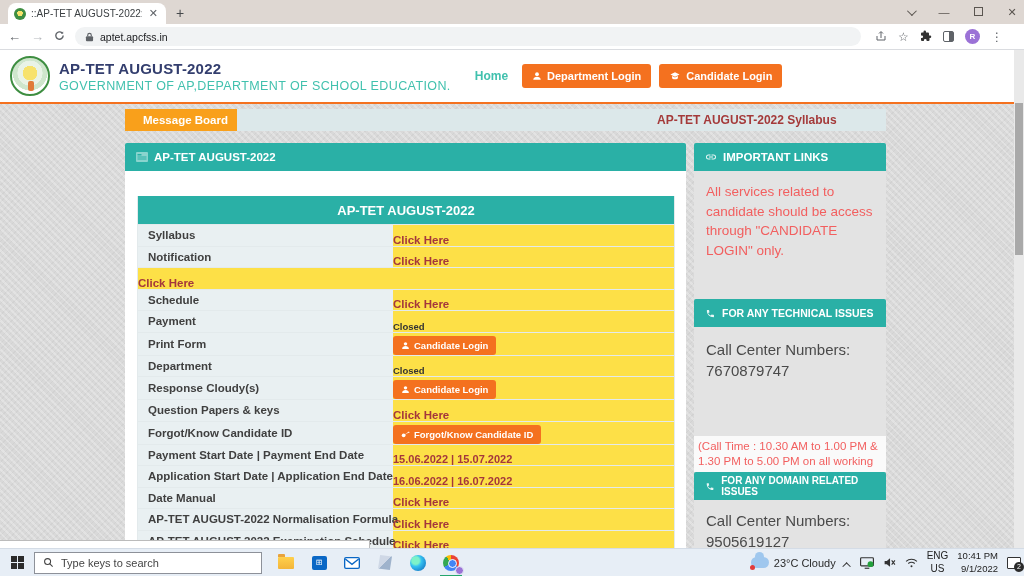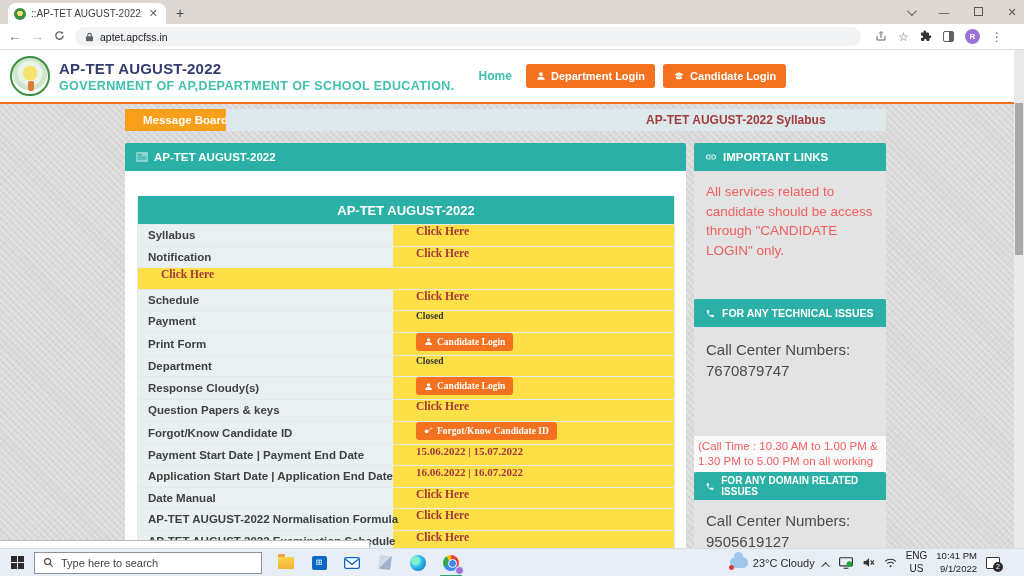--- a/index.html
+++ b/index.html
@@ -35,49 +35,49 @@
   .viewport { position:absolute; top:50px; left:0; width:1024px; height:498px; background:#d9d9d9;
     background-image:repeating-linear-gradient(45deg, rgba(255,255,255,.25) 0 2px, transparent 2px 5px),
                      repeating-linear-gradient(-45deg, rgba(170,170,170,.15) 0 1px, transparent 1px 4px); }
 
   
   .site-header { position:absolute; top:0; left:0; width:1016px; height:54px; background:#fff; border-bottom:2px solid #f4711f; display:flex; align-items:center; padding:0 10px; }
   .emblem { width:40px; height:40px; border-radius:50%; border:2px solid #3e8e41; background:radial-gradient(circle at 50% 42%, #f7e26b 0 26%, #e9f3e6 27% 45%, #cfe6cc 46% 62%, #fff 63% 100%); position:relative; flex:0 0 auto; }
   .emblem::after { content:""; position:absolute; left:16px; bottom:3px; width:6px; height:10px; background:#e07b39; border-radius:2px; }
   .site-titles { margin-left:9px; }
   .site-title { font-size:15px; font-weight:bold; color:#333e6e; letter-spacing:.2px; }
-  .site-sub { font-size:12.5px; font-weight:bold; color:#41c1ae; letter-spacing:.4px; margin-top:2px; }
+  .site-sub { font-size:12.5px; font-weight:normal; color:#41c1ae; letter-spacing:.4px; margin-top:2px; }
   .site-nav { display:flex; align-items:center; gap:8px; margin-left:24px; }
   .home-link { color:#41c1ae; font-size:12px; font-weight:bold; margin-right:6px; }
   .hdr-btn { background:#f4711f; color:#fff; font-weight:bold; font-size:11px; border:none; border-radius:3px; padding:6px 10px; display:flex; align-items:center; gap:5px; font-family:inherit; }
   .hdr-btn svg { display:block; }
 
   
   .msgrow { position:absolute; top:59px; left:125px; width:761px; height:22px; }
   .msg-tab { position:absolute; left:0; top:0; height:22px; width:112px; background:#f9a01b; color:#fff; font-size:11.5px; font-weight:bold; display:flex; align-items:center; padding-left:18px; }
   .msg-tab::after { content:""; position:absolute; left:112px; top:0; border-top:11px solid transparent; border-bottom:11px solid transparent; border-left:13px solid #f9a01b; }
-  .msg-bar { position:absolute; left:101px; top:0; right:0; height:22px; background:#dce8ea; }
+  .msg-bar { position:absolute; left:112px; top:0; right:0; height:22px; background:#dce8ea; }
   .marquee-text { position:absolute; left:420px; top:4px; font-size:12px; font-weight:bold; color:#a43a3a; white-space:nowrap; }
 
   
   .panel-hdr { position:absolute; height:28px; background:#2ab0a6; color:#fff; font-size:11.5px; font-weight:bold; display:flex; align-items:center; gap:6px; padding-left:11px; border-radius:2px 2px 0 0; }
   .panel-hdr svg { display:block; opacity:.9; }
   .ph-main { top:93px; left:125px; width:561px; }
   .ph-links { top:93px; left:694px; width:192px; }
   .ph-tech { top:249px; left:694px; width:192px; font-size:10.5px; }
   .ph-domain { top:422px; left:694px; width:192px; font-size:10px; }
 
   
   .main-panel { position:absolute; top:121px; left:125px; width:561px; height:377px; background:#fff; }
   .info-table { position:absolute; top:25px; left:12px; width:538px; border:1px solid #e3eaec; border-top:none; }
   .tbl-title { height:28px; background:#2ab0a6; color:#fff; font-weight:bold; font-size:13px; display:flex; align-items:center; justify-content:center; }
   .trow { display:flex; height:21.5px; border-top:1px solid #e3eaec; background:#fde047; }
   .trow.btnrow { height:23px; }
   .tlabel { width:255px; background:#e9f0f2; display:flex; align-items:center; padding-left:10px; font-size:11.5px; font-weight:bold; color:#3f3f3f; white-space:nowrap; }
-  .tvalue { flex:1; display:flex; align-items:flex-start; padding-left:23px;font-family:Liberation Serif, serif; }
+  .tvalue { flex:1; display:flex; align-items:flex-end; padding-left:0; }
   .click-here { color:#a4373c; font-weight:bold; font-size:11.5px; }
   .closed-txt { color:#333; font-weight:bold; font-size:9.5px; }
   .date-txt { color:#a4373c; font-weight:bold; font-size:11px; }
   .row-btn { background:#f4711f; color:#fff; border:none; border-radius:3px; font-weight:bold; font-size:9.5px; padding:4px 8px; display:flex; align-items:center; gap:4px; font-family:inherit; }
   .row-btn svg { display:block; }
 
   
   .sb-panel { position:absolute; left:694px; width:192px; background:#e3e3e3; }
   .sb-notice { top:121px; height:128px; padding:11px 12px; }
   .sb-notice-text { color:#f25f5f; font-size:13.5px; line-height:1.45; }
@@ -105,21 +105,21 @@
   .folder { position:relative; width:16px; height:12px; background:linear-gradient(#ffd04c,#f3b53a); border-radius:1px; }
   .folder::before { content:""; position:absolute; top:-3px; left:0; width:7px; height:3px; background:#e8a33d; border-radius:1px 1px 0 0; }
   .store { width:15px; height:14px; background:#0a67c5; border-radius:2px; color:#fff; font-size:8px; display:flex; align-items:center; justify-content:center; }
   .store::after{ content:"⊞"; }
   .edge-ic { width:16px; height:16px; border-radius:50%; background:radial-gradient(circle at 35% 35%, #7df2c9 0 25%, #35c1f1 40%, #0b5fb4 100%); }
   .chrome-ic { width:16px; height:16px; border-radius:50%; background:conic-gradient(#ea4335 0 33%, #4285f4 33% 66%, #34a853 66% 90%, #fbbc05 90% 100%); position:relative; }
   .chrome-ic::after { content:""; position:absolute; left:4.5px; top:4.5px; width:7px; height:7px; border-radius:50%; background:#4285f4; border:1.5px solid #fff; }
   .chrome-badge { position:absolute; right:-3px; bottom:-2px; width:9px; height:9px; border-radius:50%; background:#9b72d6; border:1px solid #e7eef6; }
   .active-underline { position:absolute; bottom:-5px; left:-1px; width:22px; height:3px; background:#24a66d; }
   .pagesic { width:14px; height:15px; background:linear-gradient(135deg,#cfd8e6 0 50%, #9fb3cc 50% 100%); clip-path:polygon(15% 0, 100% 10%, 85% 100%, 0 90%); }
-  .tray { margin-left:auto; display:flex; align-items:center; gap:9px; padding-right:24px; height:100%; }
+  .tray { margin-left:auto; display:flex; align-items:center; gap:9px; padding-right:3px; height:100%; }
   .weather { display:flex; align-items:center; gap:5px; }
   .cloud { position:relative; width:18px; height:11px; background:#9fc7ee; border-radius:8px; }
   .cloud::before { content:""; position:absolute; left:4px; top:-5px; width:9px; height:9px; border-radius:50%; background:#9fc7ee; }
   .cloud::after { content:""; position:absolute; left:-1px; bottom:-2px; width:5px; height:5px; border-radius:50%; background:#e23b3b; }
   .weather-txt { font-size:11px; color:#2b2b2b; }
   .tray-chev { display:inline-block; width:6px; height:6px; border-left:1.3px solid #333; border-top:1.3px solid #333; transform:rotate(45deg) translateY(2px); }
   .tray svg { display:block; }
   .lang { font-size:10px; color:#222; text-align:center; line-height:1.25; }
   .clock { font-size:9.5px; color:#222; text-align:right; line-height:1.35; }
   .notif { position:relative; width:14px; height:12px; border:1.2px solid #333; border-radius:1px; background:#fff; }
@@ -398,21 +398,21 @@
           <span></span>
           <span></span>
           <span></span>
         </span>
     </div>
     <div class="searchbox">
       <svg width="11" height="11" viewBox="0 0 24 24" fill="none" stroke="#444" stroke-width="2.4">
           <circle cx="10" cy="10" r="6.5"></circle>
           <path d="M15 15l6 6"></path>
         </svg>
-      <span class="search-ph">Type here to search</span>
+      <span class="search-ph">Type keys to search</span>
     </div>
     <div class="tb-apps">
       <span class="app">
           <span class="folder"></span>
         </span>
       <span class="app">
           <span class="store"></span>
         </span>
       <span class="app">
         <svg width="16" height="12" viewBox="0 0 24 18">

